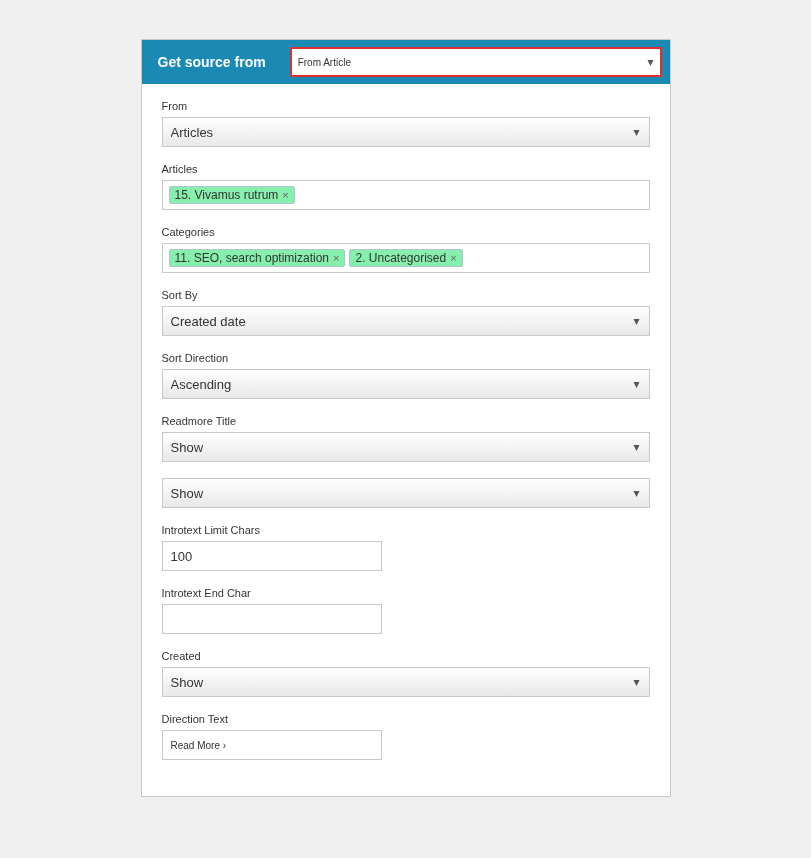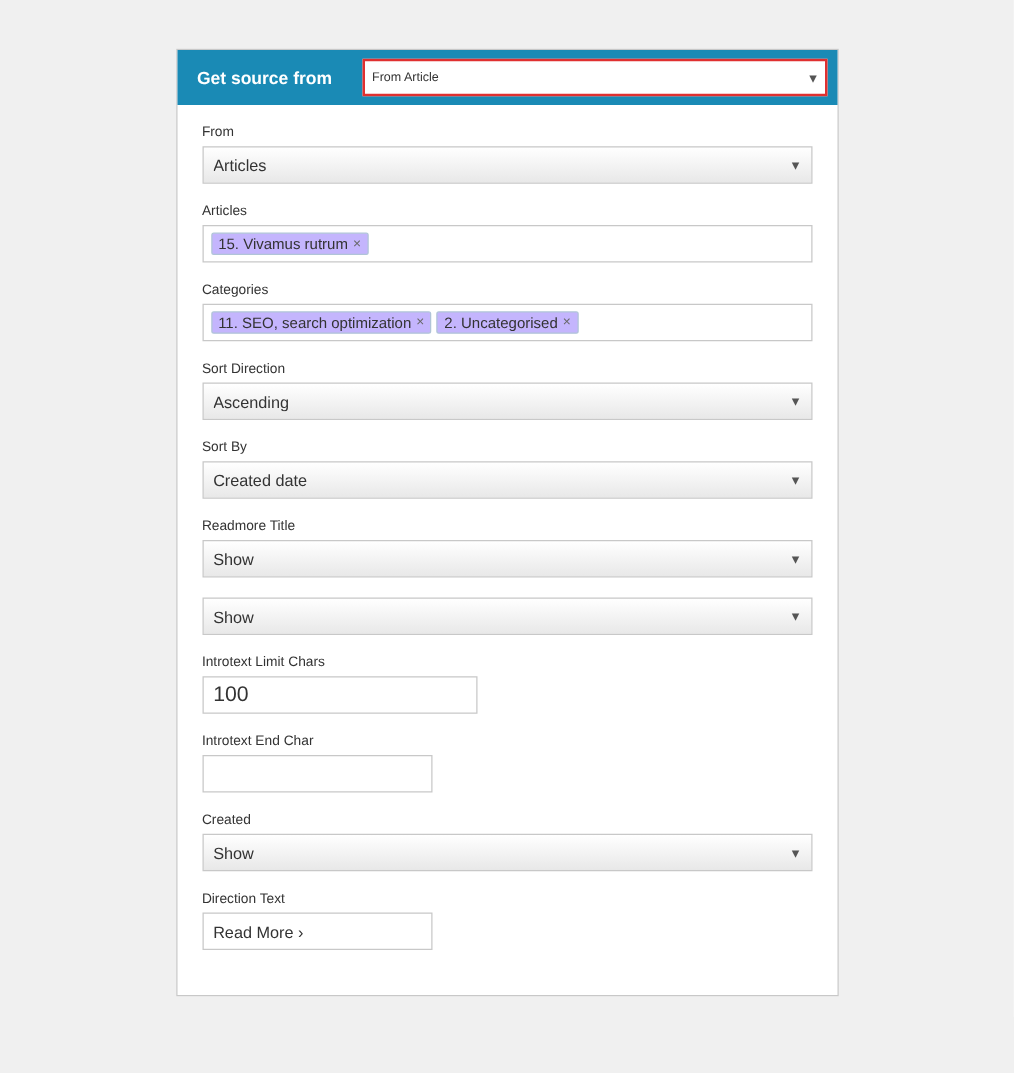--- a/index.html
+++ b/index.html
@@ -108,51 +108,51 @@
       background: #fff;
       padding: 4px 6px;
       display: flex;
       flex-wrap: wrap;
       align-items: center;
       gap: 4px;
     }
     .tag {
       display: inline-flex;
       align-items: center;
-      background: #c4b5fd;
+      background: #86efac;
       border: 1px solid #b0c4d8;
       border-radius: 2px;
       padding: 1px 5px;
       font-size: 12px;
       color: #333;
       gap: 4px;
     }
     .tag-remove {
       cursor: pointer;
       color: #666;
       font-size: 11px;
       line-height: 1;
     }
     .text-input {
       width: 220px;
       height: 30px;
       border: 1px solid #c8c8c8;
       background: #fff;
       padding: 2px 8px;
-      font-size: 17px;
+      font-size: 13px;
       color: #333;
       outline: none;
     }
     .text-input-wide {
-      width: 184px;
+      width: 220px;
       height: 30px;
       border: 1px solid #c8c8c8;
       background: #fff;
       padding: 2px 8px;
-      font-size: 13px;
+      font-size: 10px;
       color: #333;
       outline: none;
     }
   </style>
 </head>
 <body>
 
 <div class="panel">
 
   <div class="panel-header">
@@ -193,33 +193,33 @@
           <span class="tag-remove">×</span>
         </span>
         <span class="tag">
           <span>2. Uncategorised</span>
           <span class="tag-remove">×</span>
         </span>
       </div>
     </div>
 
     <div class="field-group">
+      <label class="field-label">Sort By</label>
+      <div class="select-wrapper">
+        <select class="field-select">
+          <option value="Created date">Created date</option>
+        </select>
+      </div>
+    </div>
+
+    <div class="field-group">
       <label class="field-label">Sort Direction</label>
       <div class="select-wrapper">
         <select class="field-select">
           <option value="Ascending">Ascending</option>
-        </select>
-      </div>
-    </div>
-
-    <div class="field-group">
-      <label class="field-label">Sort By</label>
-      <div class="select-wrapper">
-        <select class="field-select">
-          <option value="Created date">Created date</option>
         </select>
       </div>
     </div>
 
     <div class="field-group">
       <label class="field-label">Readmore Title</label>
       <div class="select-wrapper">
         <select class="field-select">
           <option value="Show">Show</option>
         </select>

